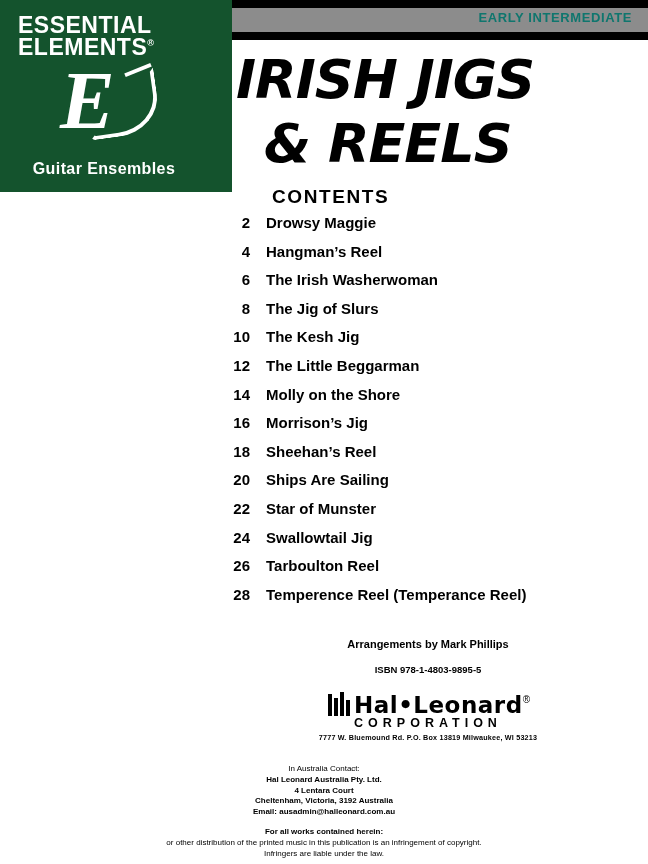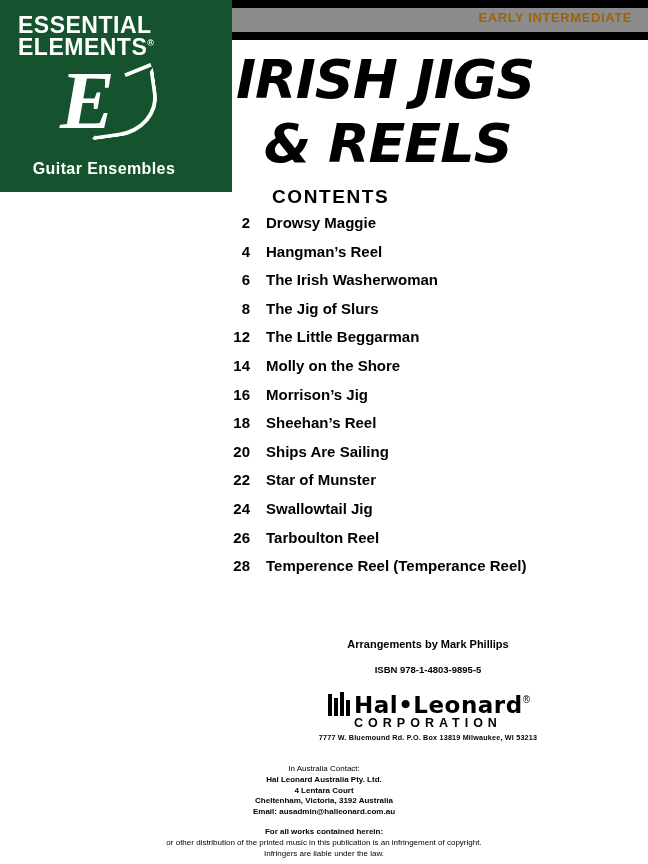--- a/index.html
+++ b/index.html
@@ -33,21 +33,21 @@
     height: 24px;
     background: #8c8c8c;
   }
   .level-text {
     position: absolute;
     right: 16px;
     top: 10px;
     font-size: 13px;
     font-weight: bold;
     letter-spacing: 0.6px;
-    color: #a16207;
+    color: #0f766e;
     text-align: right;
   }
 
   
   .logo-panel {
     position: absolute;
     left: 0;
     top: 0;
     width: 232px;
     height: 192px;
@@ -302,20 +302,24 @@
   </div>
   <div class="toc-row">
     <span class="toc-page">6</span>
     <span class="toc-title">The Irish Washerwoman</span>
   </div>
   <div class="toc-row">
     <span class="toc-page">8</span>
     <span class="toc-title">The Jig of Slurs</span>
   </div>
   <div class="toc-row">
+    <span class="toc-page">10</span>
+    <span class="toc-title">The Kesh Jig</span>
+  </div>
+  <div class="toc-row">
     <span class="toc-page">12</span>
     <span class="toc-title">The Little Beggarman</span>
   </div>
   <div class="toc-row">
     <span class="toc-page">14</span>
     <span class="toc-title">Molly on the Shore</span>
   </div>
   <div class="toc-row">
     <span class="toc-page">16</span>
     <span class="toc-title">Morrison’s Jig</span>

